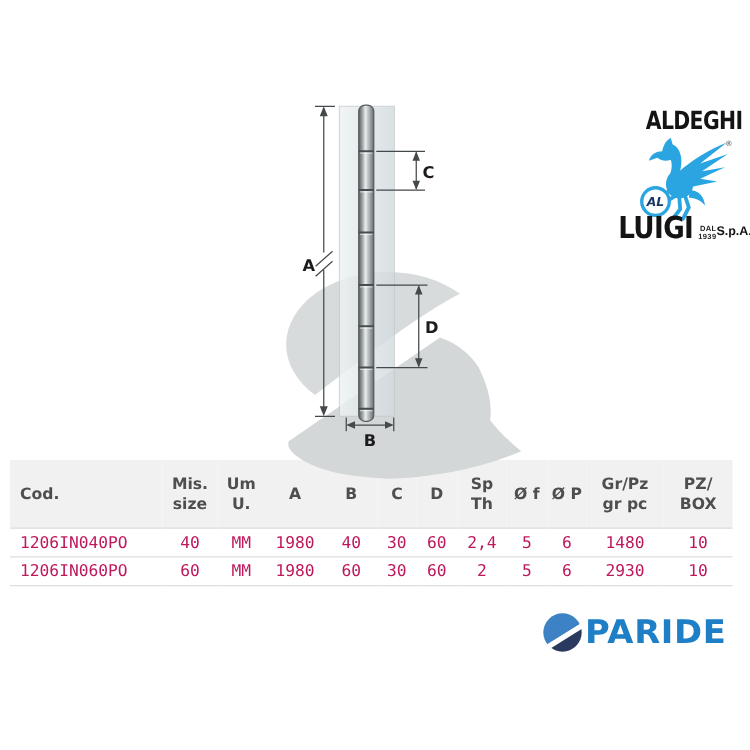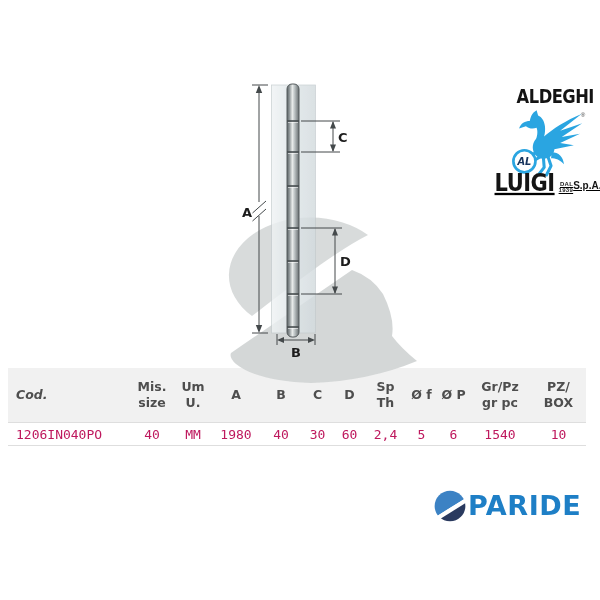--- a/index.html
+++ b/index.html
@@ -7,32 +7,32 @@
          font-family:"Liberation Sans",sans-serif;}
 
   
   #drawing{position:absolute;left:180px;top:70px;width:240px;height:320px;z-index:3;pointer-events:none;}
 
   
   .aldeghi{position:absolute;left:503px;top:90px;width:90px;text-align:right;z-index:2;}
   .aldeghi .l1{font-family:"DejaVu Sans",sans-serif;font-weight:800;font-size:16px;
                letter-spacing:-.5px;color:#141414;transform:scale(1.02,1.25);transform-origin:center bottom;line-height:18px;}
   .aldeghi svg{display:block;margin:0 auto;}
-  .luigirow{display:flex;align-items:flex-end;justify-content:center;gap:4px;margin-top:-4px;text-decoration:underline;}
+  .luigirow{display:flex;align-items:flex-end;justify-content:center;gap:4px;margin-top:-4px;}
   .luigirow .l2{font-family:"DejaVu Sans",sans-serif;font-weight:800;font-size:21px;
                 letter-spacing:-.5px;color:#141414;transform:scale(1.0,1.15);transform-origin:center bottom;line-height:20px;}
   .luigistack{display:flex;flex-direction:row;align-items:flex-start;line-height:1;padding-bottom:1px;}
   .luigistack .since{font-size:6px;font-weight:700;color:#222;letter-spacing:.3px;}
   .luigistack .spa{font-size:10px;font-weight:800;color:#141414;}
 
   
   .spec{position:absolute;left:8px;top:368px;z-index:1;border-collapse:collapse;table-layout:fixed;width:578px;}
   .spec th{background:#f1f1f1;color:#4e4e4e;font-family:"DejaVu Sans",sans-serif;
            font-weight:700;font-size:12.5px;height:54px;vertical-align:middle;text-align:center;padding:0;line-height:1.3;}
-  .spec th.colL{text-align:left;padding-left:8px;font-style:italic;}
+  .spec th.colL{text-align:left;padding-left:8px;}
   .spec th span{display:block;}
   .spec td{color:#be185d;font-family:"DejaVu Sans Mono",monospace;font-size:13px;height:22px;
            text-align:center;padding:0;border-top:1px solid #dedede;}
   .spec tbody tr:last-child td{border-bottom:1px solid #dedede;}
   .spec td.colL{text-align:left;padding-left:8px;}
 
   
   .paride{position:absolute;left:434px;top:490px;display:flex;align-items:center;gap:2px;z-index:4;text-align:center;}
   .paride .ptxt{font-family:"DejaVu Sans",sans-serif;font-weight:800;font-size:26px;color:#1e7fc6;
                 letter-spacing:.5px;transform:scale(1.04,1.0);transform-origin:left center;line-height:30px;}
@@ -234,21 +234,35 @@
         <td class="colL">1206IN040PO</td>
         <td>40</td>
         <td>MM</td>
         <td>1980</td>
         <td>40</td>
         <td>30</td>
         <td>60</td>
         <td>2,4</td>
         <td>5</td>
         <td>6</td>
-        <td>1540</td>
+        <td>1480</td>
+        <td>10</td>
+      </tr>
+      <tr>
+        <td class="colL">1206IN060PO</td>
+        <td>60</td>
+        <td>MM</td>
+        <td>1980</td>
+        <td>60</td>
+        <td>30</td>
+        <td>60</td>
+        <td>2</td>
+        <td>5</td>
+        <td>6</td>
+        <td>2930</td>
         <td>10</td>
       </tr>
     </tbody>
   </table>
 
   <div class="paride">
     <svg width="32" height="32" viewBox="0 0 100 100">
       <defs>
           <clipPath id="pm">
             <circle cx="50" cy="50" r="48"></circle>

